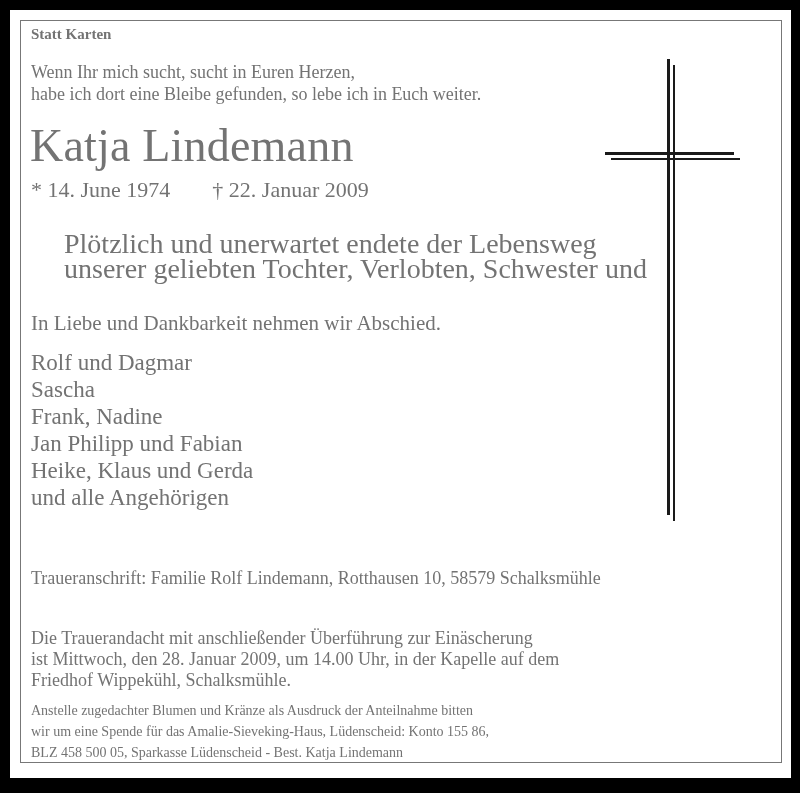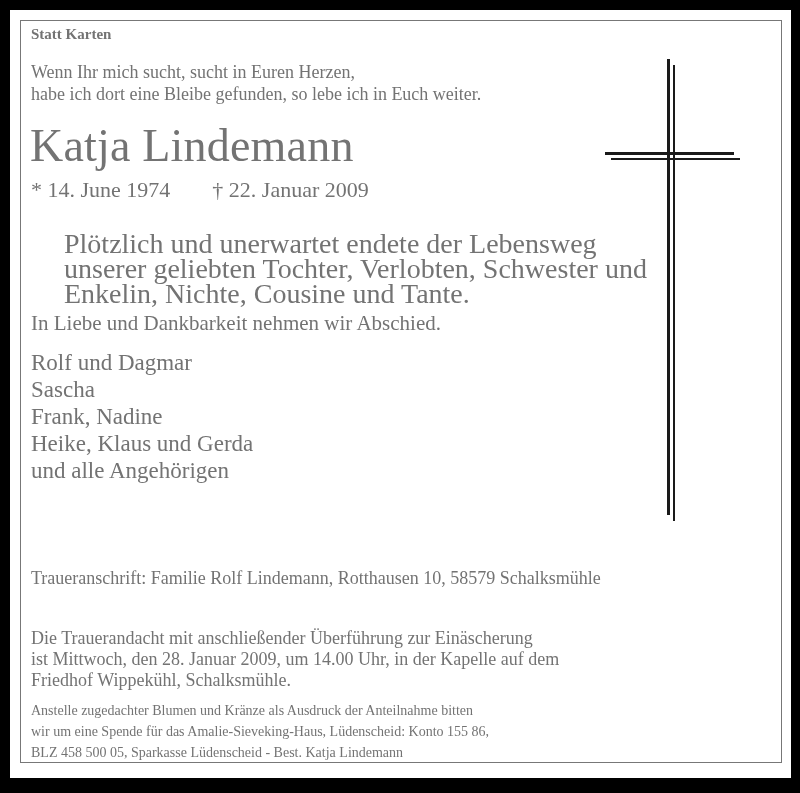--- a/index.html
+++ b/index.html
@@ -47,29 +47,29 @@
 
 <div class="abs serif name">Katja Lindemann</div>
 
 <div class="abs serif dates">
   <span>* 14. June 1974</span><span class="death">† 22. Januar 2009</span>
 </div>
 
 <div class="abs serif body1">
   <div>Plötzlich und unerwartet endete der Lebensweg</div>
   <div>unserer geliebten Tochter, Verlobten, Schwester und</div>
-  <div>Enkelin, Nichte, Cousine und Tante.</div>
 </div>
 
 <div class="abs serif body2">In Liebe und Dankbarkeit nehmen wir Abschied.</div>
 
 <div class="abs serif family">
   <div>Rolf und Dagmar</div>
   <div>Sascha</div>
   <div>Frank, Nadine</div>
+  <div>Jan Philipp und Fabian</div>
   <div>Heike, Klaus und Gerda</div>
   <div>und alle Angehörigen</div>
 </div>
 
 <div class="abs serif addr">
   <div>Traueranschrift: Familie Rolf Lindemann, Rotthausen 10, 58579 Schalksmühle</div>
 </div>
 
 <div class="abs serif ceremony">
   <div>Die Trauerandacht mit anschließender Überführung zur Einäscherung</div>

